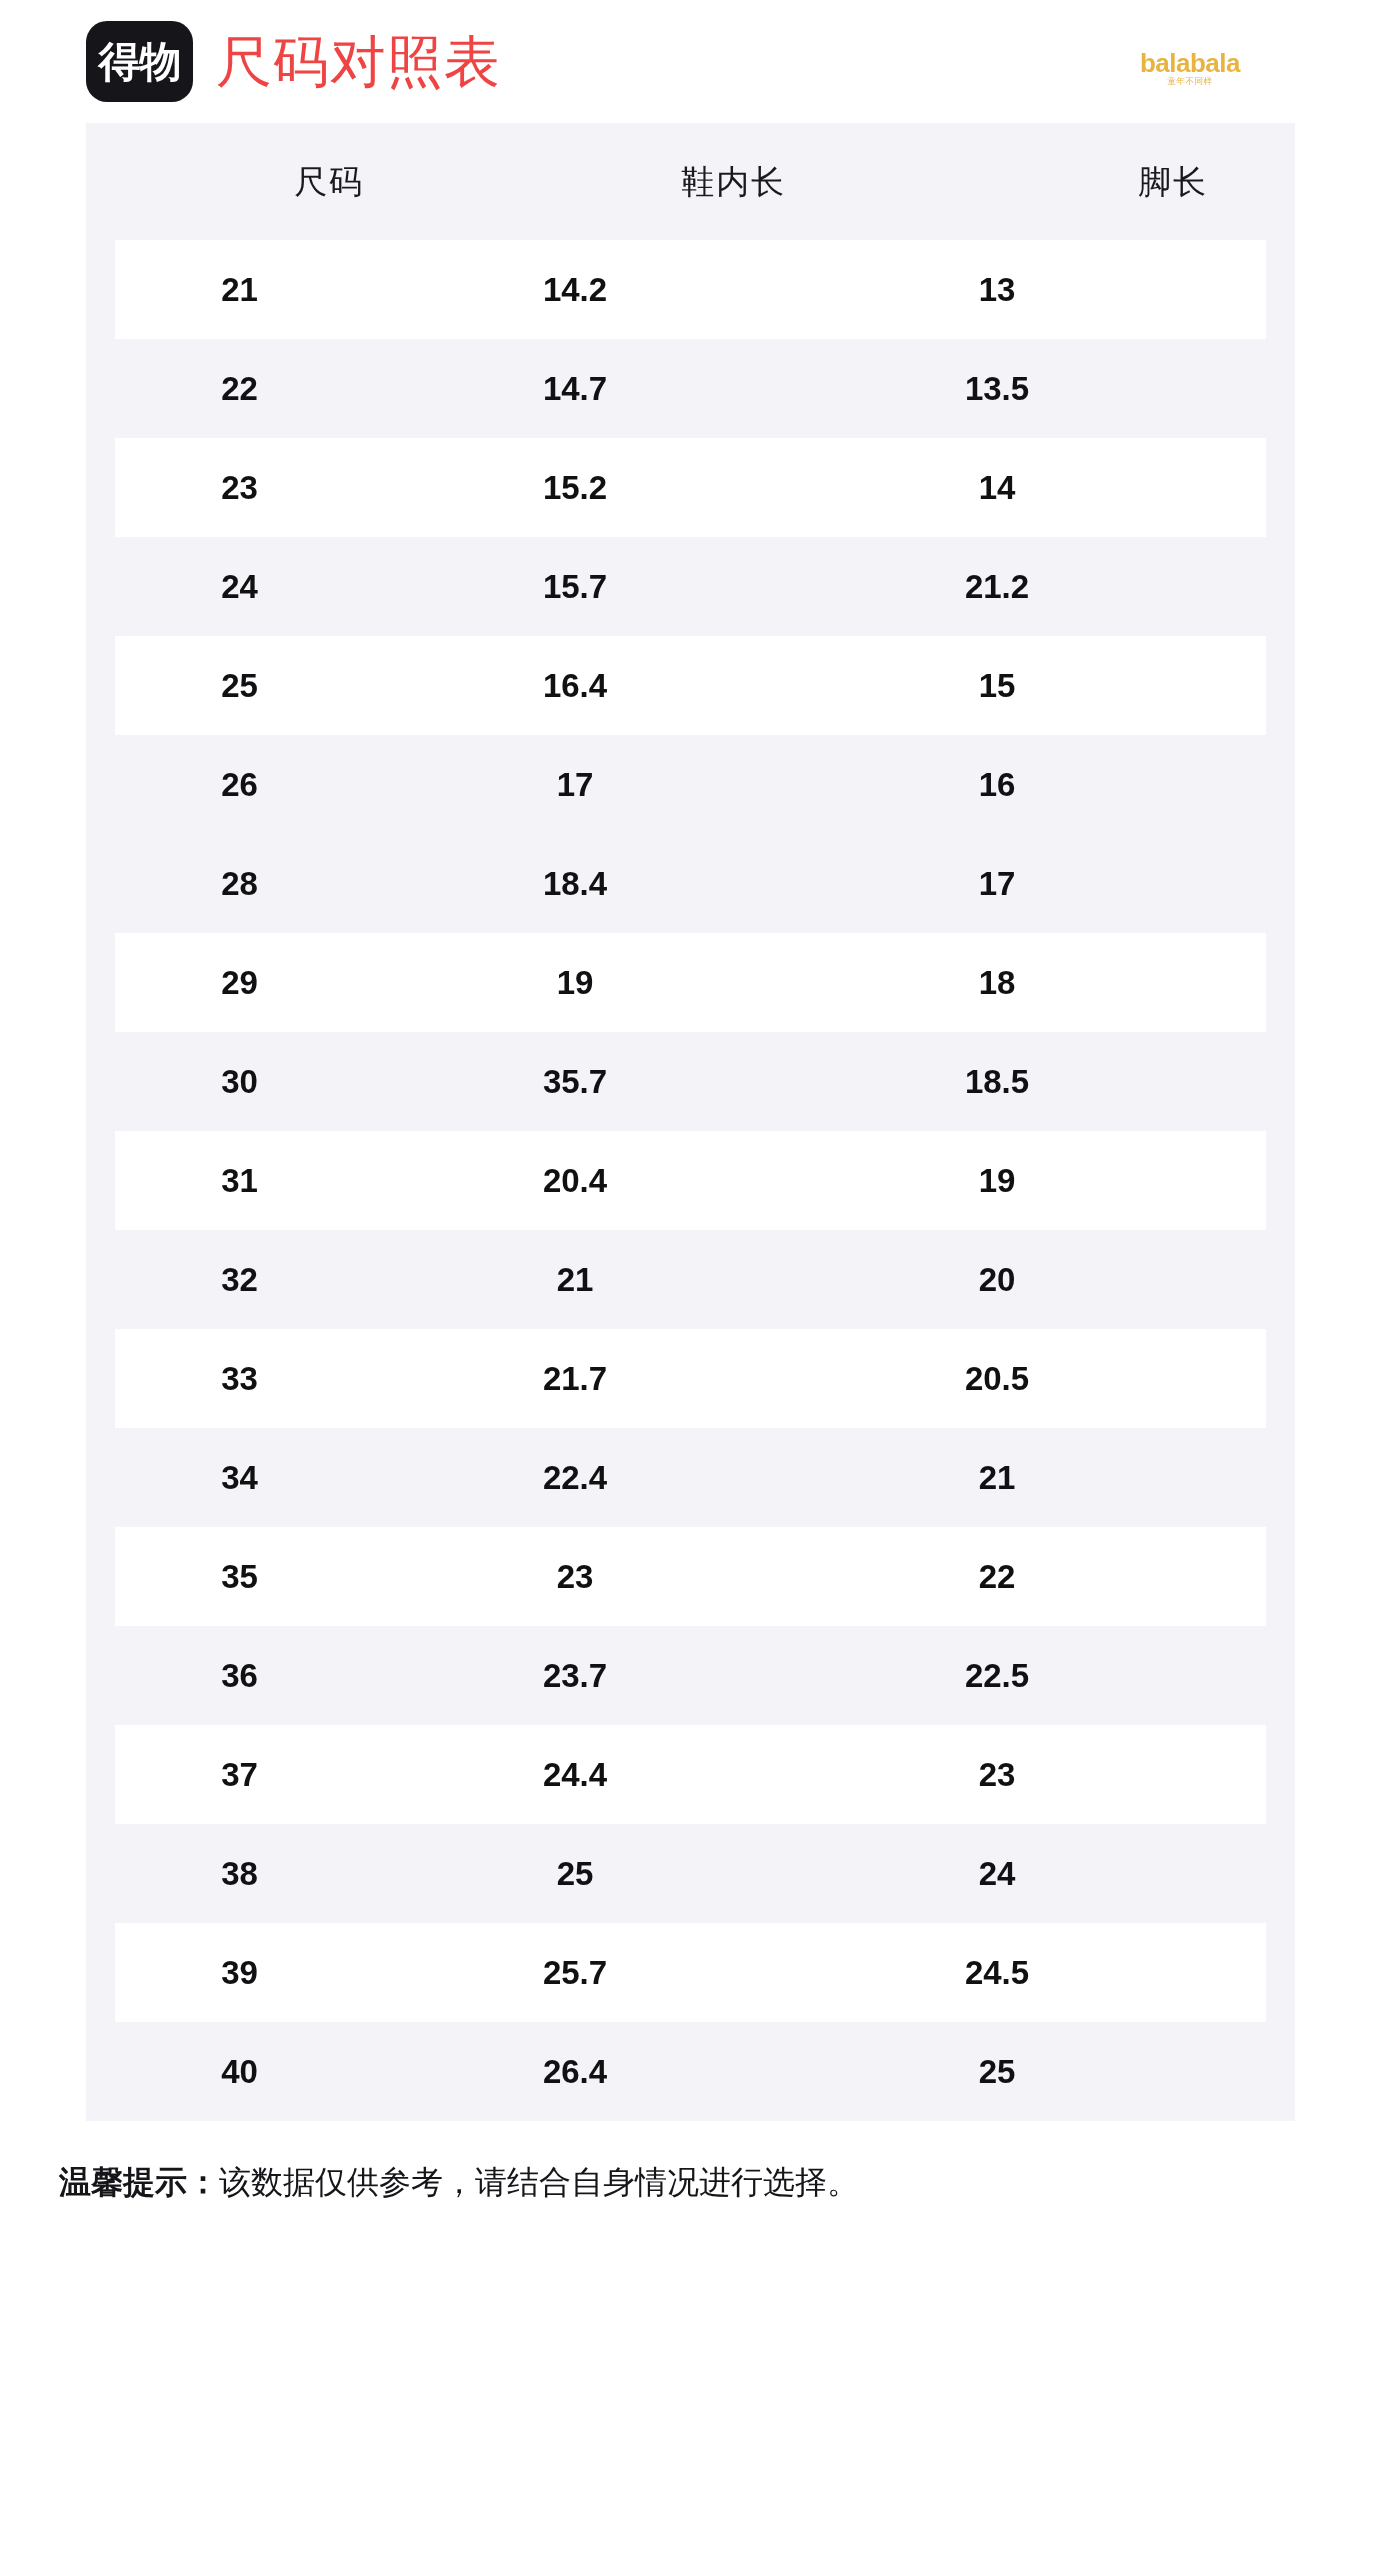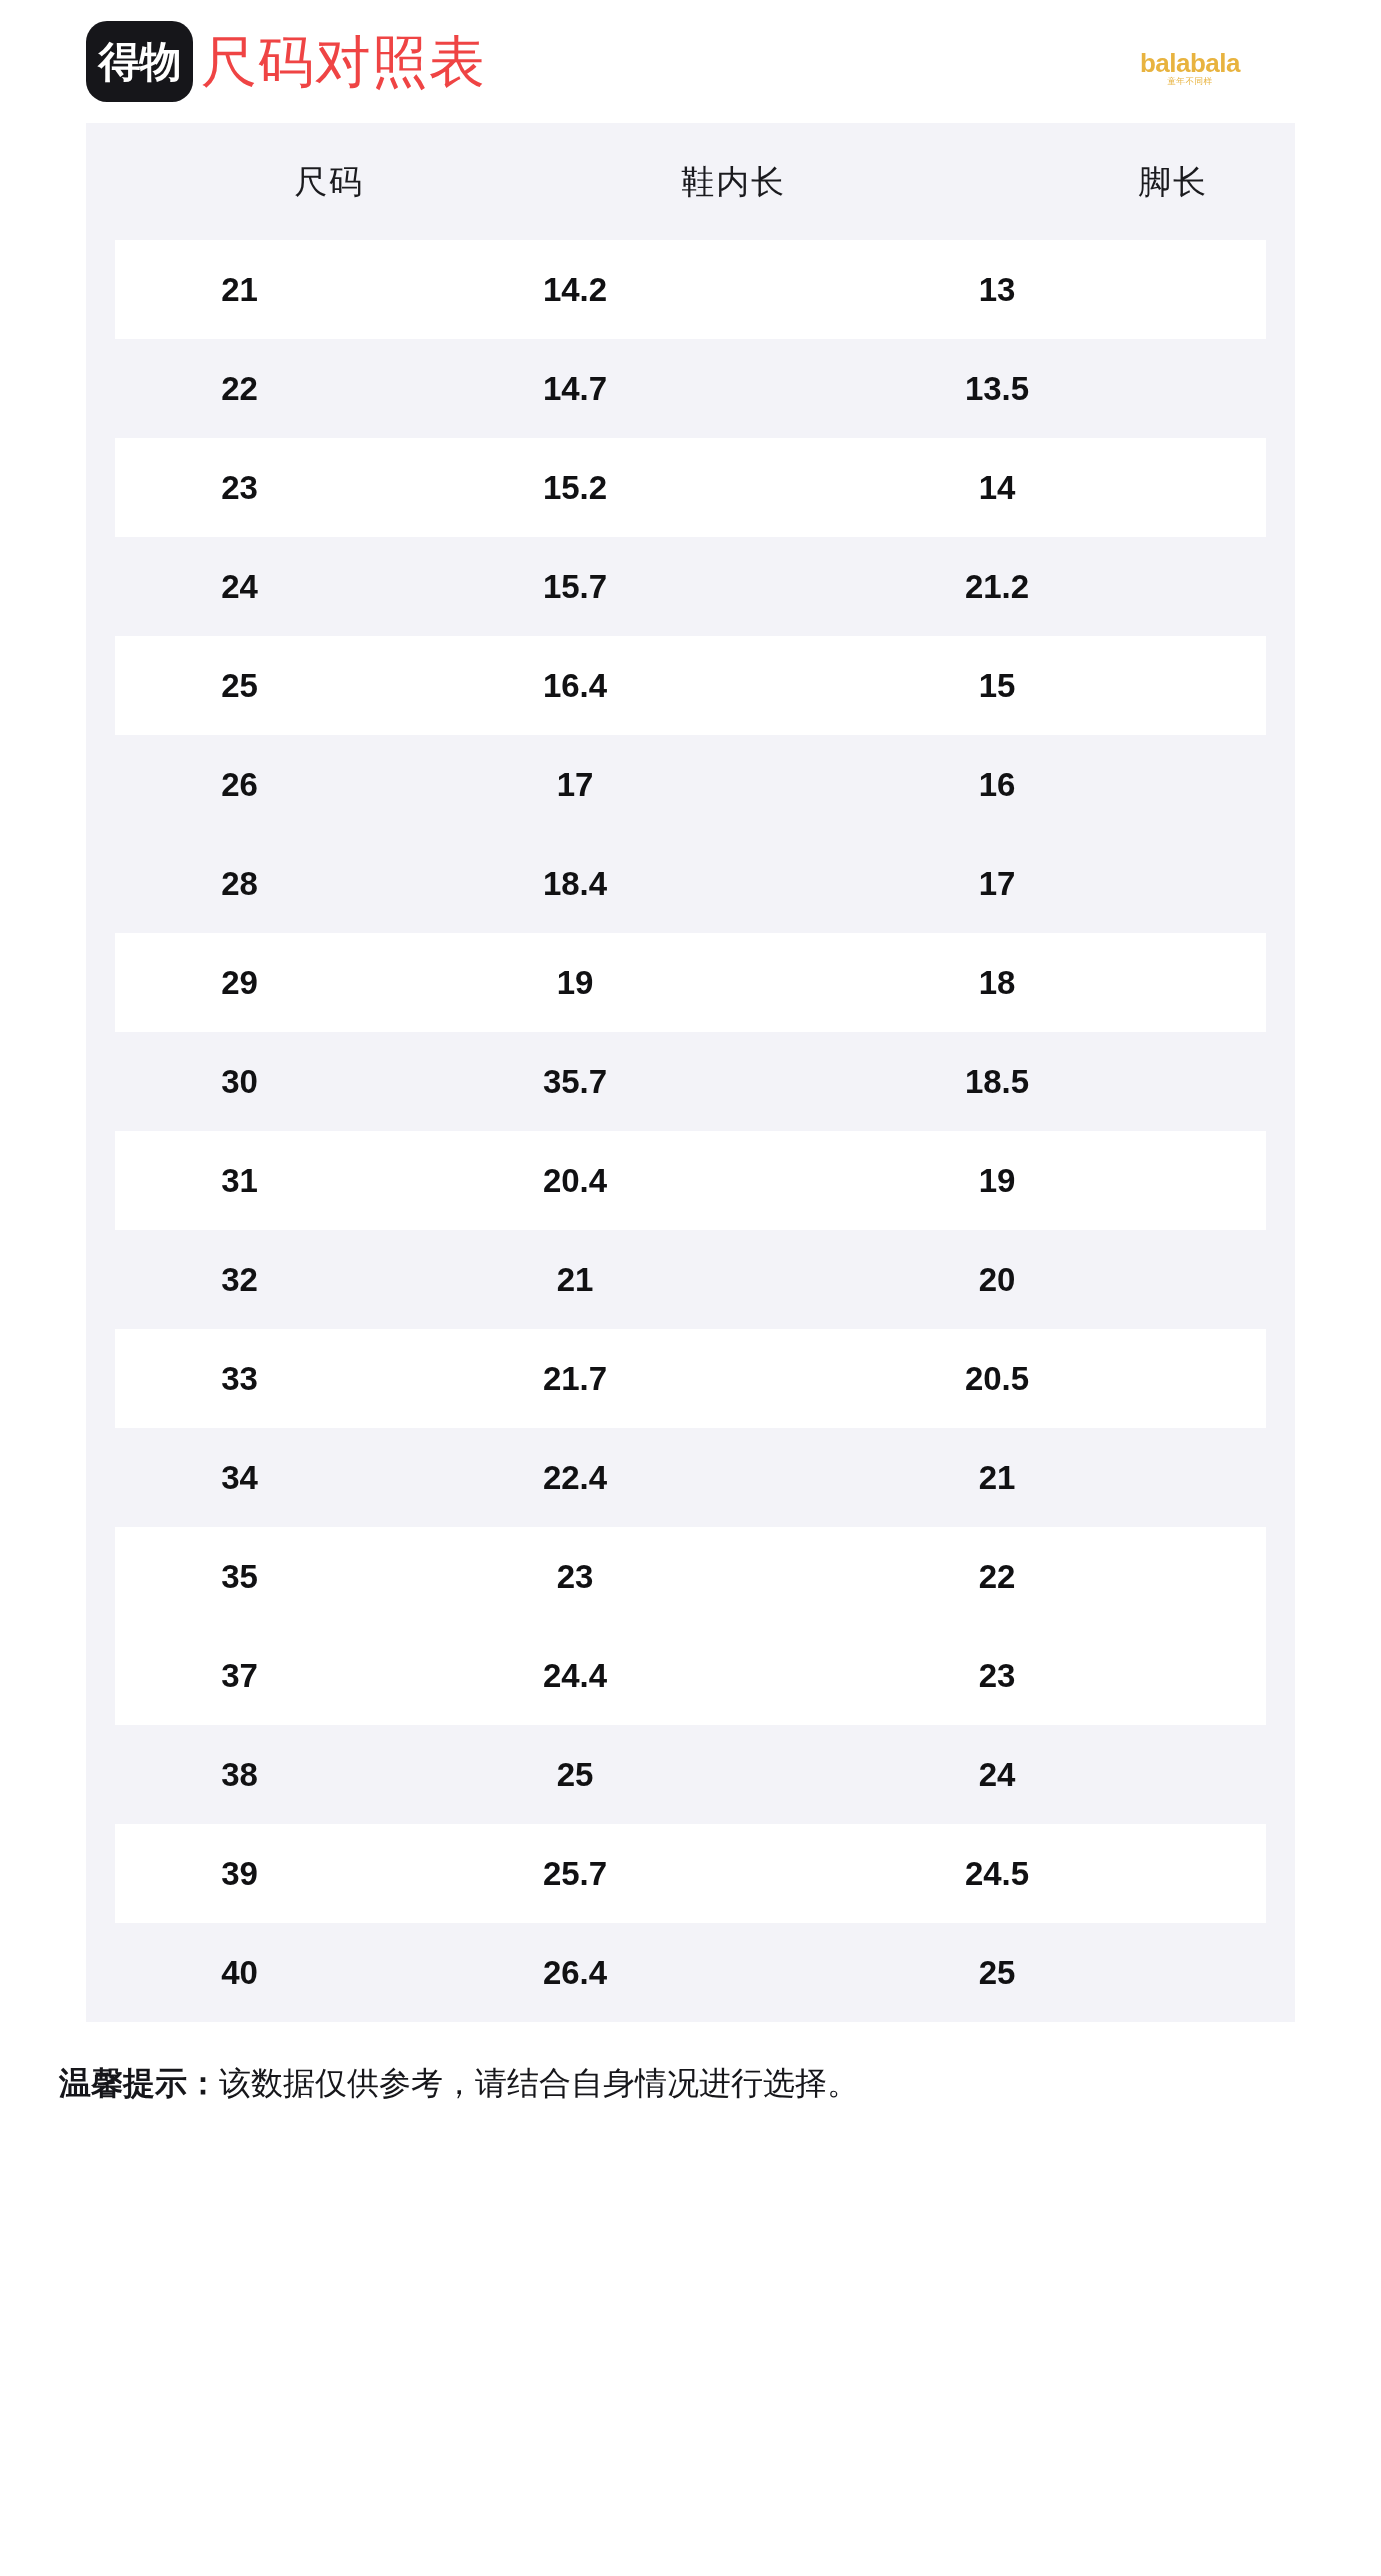--- a/index.html
+++ b/index.html
@@ -20,20 +20,21 @@
     overflow: hidden;
   }
 
   
   .header {
     position: relative;
     height: 123px;
     padding: 0 86px;
     display: flex;
     align-items: center;
+    gap: 15px;
   }
 
   .brand-badge {
     width: 107px;
     height: 81px;
     border-radius: 21px;
     background: #16161a;
     display: flex;
     align-items: center;
     justify-content: center;
@@ -286,20 +287,27 @@
             <div class="cell c3">21</div>
           </div>
         </div>
         <div class="t-row white">
           <div class="t-inner">
             <div class="cell c1">35</div>
             <div class="cell c2">23</div>
             <div class="cell c3">22</div>
           </div>
         </div>
+        <div class="t-row alt">
+          <div class="t-inner">
+            <div class="cell c1">36</div>
+            <div class="cell c2">23.7</div>
+            <div class="cell c3">22.5</div>
+          </div>
+        </div>
         <div class="t-row white">
           <div class="t-inner">
             <div class="cell c1">37</div>
             <div class="cell c2">24.4</div>
             <div class="cell c3">23</div>
           </div>
         </div>
         <div class="t-row alt">
           <div class="t-inner">
             <div class="cell c1">38</div>

